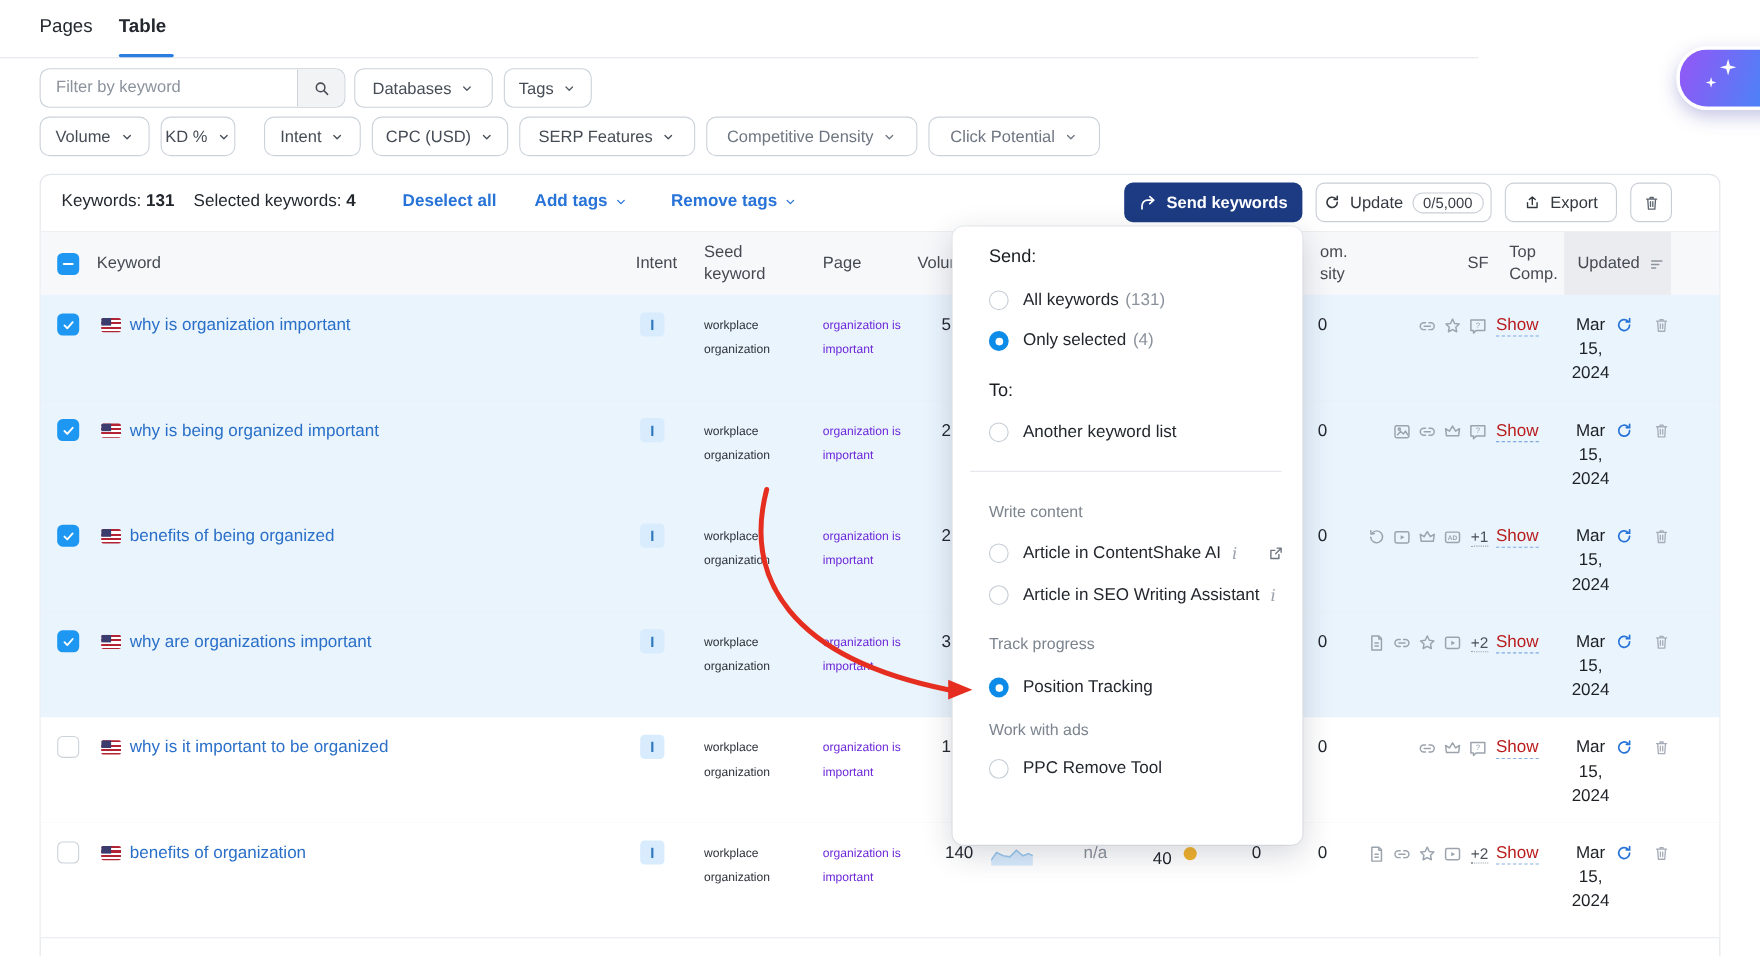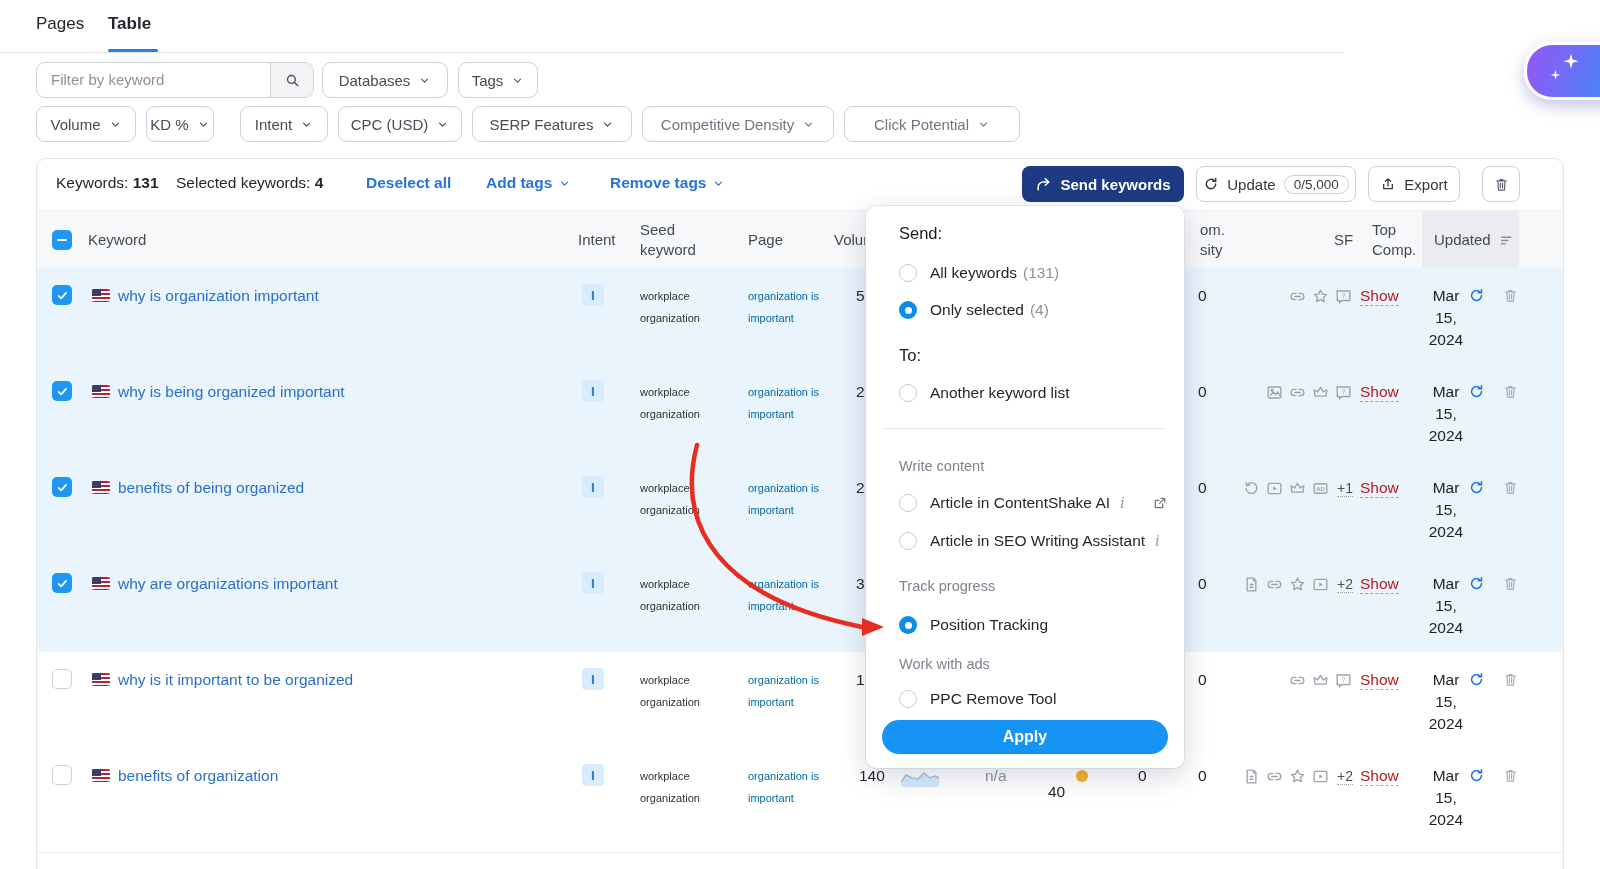--- a/index.html
+++ b/index.html
@@ -43,21 +43,21 @@
   
   .trow{position:absolute;left:37px;width:1526px;height:96px;border-bottom:1px solid #e9ecef;background:#fff}
   .trow.sel{background:#e9f4fd}
   .flag{position:absolute;width:18px;height:13px;border-radius:2px;overflow:hidden;
         background:repeating-linear-gradient(180deg,#b22334 0 2px,#fff 2px 4px)}
   .flag::after{content:"";position:absolute;left:0;top:0;width:9px;height:7px;background:#3c3b6e}
   .kwlink{position:absolute;font-size:15.5px;color:#2a6fc8;cursor:pointer;white-space:nowrap}
   .badge{position:absolute;width:22px;height:22px;border-radius:4px;background:#d8ecfd;color:#2f78bd;
          font-size:13.5px;font-weight:bold;display:flex;align-items:center;justify-content:center}
   .two{position:absolute;font-size:11px;line-height:22px;color:#2d3138}
-  .two.blue{color:#0369a1;cursor:pointer}
+  .two.blue{color:#6d28d9;cursor:pointer}
   .num{position:absolute;font-size:15.5px;color:#23272e;white-space:nowrap}
   .gray{color:#8b929c}
   .icons{position:absolute;display:flex;align-items:center;gap:4px;color:#9ba3ad}
   .plusn{font-size:14px;color:#4a5058;border-bottom:1px dotted #9aa1ab;margin-left:3px;cursor:pointer}
   .show{position:absolute;font-size:15.5px;color:#b91c1c;border-bottom:1px dashed rgba(42,111,200,.55);cursor:pointer}
   .date{position:absolute;width:48px;text-align:center;font-size:15.5px;line-height:22px;color:#1d2025}
   .rowic{position:absolute;cursor:pointer}
   .kddot{position:absolute;width:12px;height:12px;border-radius:50%;background:#f2b32c}
   
   .popup{position:absolute;left:866px;top:206px;width:318px;height:562px;background:#fff;border-radius:10px;
@@ -235,21 +235,21 @@
     <svg class="ic" width="13" height="13">
       <use href="#i-chev"></use>
     </svg>
   </div>
 <div class="chip lite" style="left:642px;top:106px;width:192px">
     <span>Competitive Density</span>
     <svg class="ic" width="13" height="13">
       <use href="#i-chev"></use>
     </svg>
   </div>
-<div class="chip lite" style="left:844px;top:106px;width:176px">
+<div class="chip lite" style="left:844px;top:106px;width:156px">
     <span>Click Potential</span>
     <svg class="ic" width="13" height="13">
       <use href="#i-chev"></use>
     </svg>
   </div>
 
 <div class="card"></div>
 
 <div class="tb-text" style="left:56px">
   <span>Keywords:</span>
@@ -280,21 +280,21 @@
     </svg>
   <span>Send keywords</span>
 </div>
 <div class="btn ghost" style="left:1196px;width:160px">
   <svg class="ic" width="16" height="16" style="color:#33383f">
       <use href="#i-refresh"></use>
     </svg>
   <span>Update</span>
   <span class="quota">0/5,000</span>
 </div>
-<div class="btn ghost" style="left:1368px;width:92px">
+<div class="btn ghost" style="left:1368px;width:102px">
   <svg class="ic" width="16" height="16" style="color:#33383f">
       <use href="#i-export"></use>
     </svg>
   <span>Export</span>
 </div>
 <div class="btn ghost" style="left:1482px;width:38px">
   <svg class="ic" width="17" height="17" style="color:#5c636d">
       <use href="#i-trash"></use>
     </svg>
 </div>
@@ -510,21 +510,21 @@
   <div class="kwlink" style="left:81px;top:19px">benefits of organization</div>
   <div class="badge" style="left:545px;top:16px">I</div>
   <div class="two" style="left:603px;top:17px;width:92px">workplace organization</div>
   <div class="two blue" style="left:711px;top:17px;width:100px">organization is important</div>
   <div class="num" style="left:822px;top:19px">140</div>
   <svg class="ic" width="38" height="18" style="position:absolute;left:864px;top:21px">
     <path d="M0 13 L5 6 L11 9 L17 10 L23 4 L29 9 L34 7 L38 9 V18 H0 Z" fill="#d7eafc"></path>
     <polyline points="0,13 5,6 11,9 17,10 23,4 29,9 34,7 38,9" fill="none" stroke="#9cc9ef" stroke-width="1.5"></polyline>
   </svg>
   <div class="num gray" style="left:948px;top:19px">n/a</div>
-  <div class="num" style="left:1011px;top:35px">40</div>
+  <div class="num" style="left:1011px;top:24px">40</div>
   <div class="kddot" style="left:1039px;top:22px"></div>
   <div class="num" style="left:1101px;top:19px">0</div>
   <div class="num" style="left:1161px;top:19px">0</div>
   <div class="icons" style="left:1185px;top:19px;width:131px;justify-content:flex-end">
     <svg class="ic" width="19" height="19">
         <use href="#i-doc"></use>
       </svg>
     <svg class="ic" width="19" height="19">
         <use href="#i-link"></use>
       </svg>
@@ -581,19 +581,18 @@
   <div class="psec" style="top:372px">Track progress</div>
   <div class="popt" style="top:410px">
     <span class="radio on"></span>
     <span class="plabel">Position Tracking</span>
   </div>
   <div class="psec" style="top:450px">Work with ads</div>
   <div class="popt" style="top:484px">
     <span class="radio"></span>
     <span class="plabel">PPC Remove Tool</span>
   </div>
-  <div class="applybtn">Apply</div>
 </div>
 
 <svg class="overlay" width="1600" height="869">
   <path d="M 697 445 C 676 525, 718 598, 862 627" fill="none" stroke="#e52e20" stroke-width="4.5" stroke-linecap="round"></path>
   <polygon points="884,627 862,618 862,636" fill="#e52e20"></polygon>
 </svg>
 
 </body></html>

